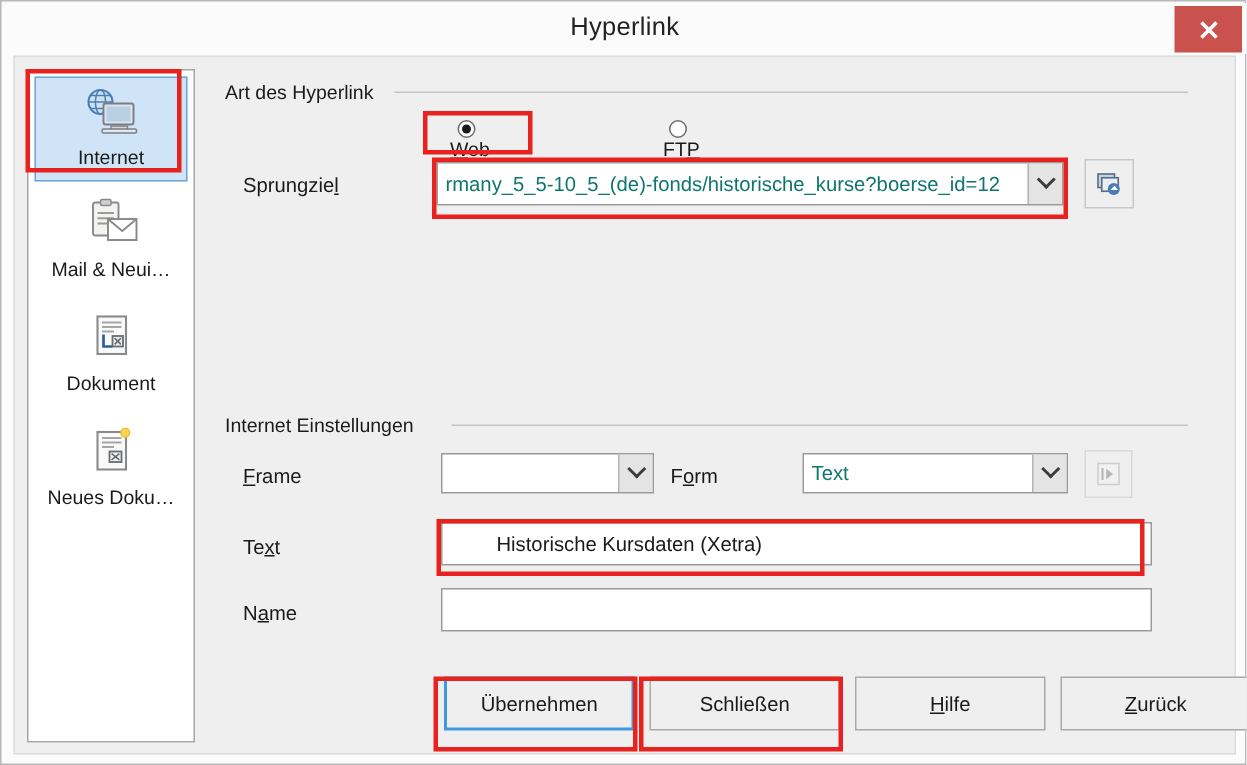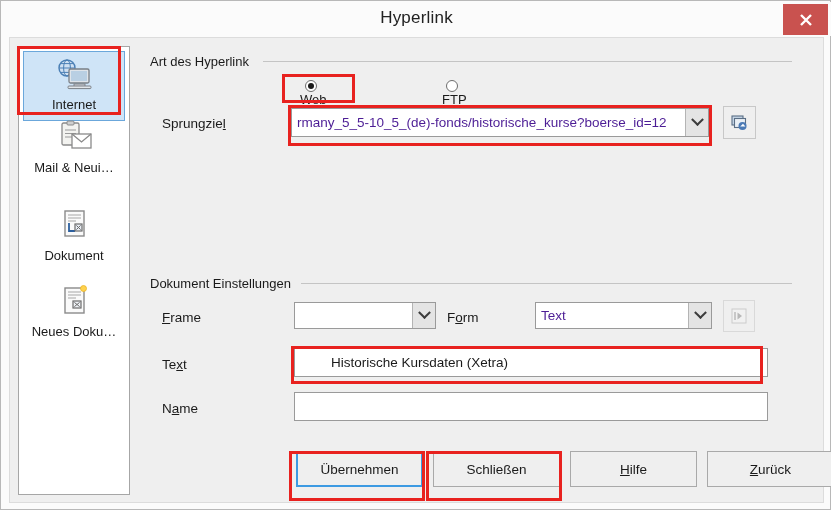--- a/index.html
+++ b/index.html
@@ -103,21 +103,21 @@
   
   .textinput{
     position:absolute;background:#ffffff;border:1px solid #9a9a9a;
     box-sizing:border-box;font-family:"Liberation Sans",sans-serif;font-size:13.5px;
     color:#1a1a1a;padding:0 5px;display:flex;align-items:center;
     overflow:hidden;white-space:nowrap;
   }
   .combo{
     position:absolute;background:#ffffff;border:1px solid #9a9a9a;
     box-sizing:border-box;display:flex;align-items:center;
-    font-size:13.5px;color:#4c1d95;cursor:pointer;overflow:hidden;justify-content:center;
+    font-size:13.5px;color:#0f766e;cursor:pointer;overflow:hidden;justify-content:center;
   }
   .combo .cval{padding-left:5px;flex:1;white-space:nowrap;overflow:hidden;}
   .combo .carrow{
     width:22px;height:100%;background:#e4e4e4;border-left:1px solid #b4b4b4;
     display:flex;align-items:center;justify-content:center;flex:none;
   }
   .chev{
     width:7px;height:7px;border-right:2px solid #3c3c3c;border-bottom:2px solid #3c3c3c;
     transform:rotate(45deg) translate(-2px,-2px);
   }
@@ -162,21 +162,21 @@
             <path d="M5 11 H21 M6.2 6.6 H19.8 M6.2 15.4 H19.8" stroke="#4a7fb5" stroke-width="1" fill="none"></path>
             <rect x="15" y="12" width="20" height="14" rx="1.5" fill="#dfe4ea" stroke="#7a7f86" stroke-width="1.3"></rect>
             <rect x="17" y="14" width="16" height="10" fill="#b9cfe3"></rect>
             <rect x="20" y="27" width="11" height="2.4" fill="#cfd4da" stroke="#7a7f86" stroke-width="0.9"></rect>
             <rect x="14" y="29" width="23" height="2.6" rx="1" fill="#e2e6ea" stroke="#7a7f86" stroke-width="1"></rect>
           </svg>
         </span>
         <span class="side-label">Internet</span>
       </div>
 
-      <div class="side-item" style="top:68px;">
+      <div class="side-item" style="top:80px;">
         <span class="side-icon">
           <svg width="40" height="36" viewBox="0 0 40 36">
             <rect x="8" y="3" width="17" height="22" rx="1.5" fill="#f3f3f0" stroke="#8a8a8a" stroke-width="1.3"></rect>
             <rect x="13" y="1" width="7" height="4" rx="1" fill="#cfcfcf" stroke="#8a8a8a" stroke-width="1"></rect>
             <path d="M11 10 H22 M11 13.5 H22 M11 17 H18" stroke="#9a9a9a" stroke-width="1.2"></path>
             <rect x="18" y="14" width="19" height="14" fill="#ffffff" stroke="#8a8a8a" stroke-width="1.3"></rect>
             <path d="M18 14 L27.5 22 L37 14" fill="none" stroke="#8a8a8a" stroke-width="1.3"></path>
           </svg>
         </span>
         <span class="side-label">Mail &amp; Neui…</span>
@@ -233,21 +233,21 @@
 
     <div class="sqbtn" style="left:713px;top:68px;width:33px;height:33px;">
       <svg width="20" height="20" viewBox="0 0 20 20">
         <rect x="2" y="3" width="11" height="9" fill="#c7d6e6" stroke="#5a6e85" stroke-width="1.1"></rect>
         <rect x="4.5" y="5.5" width="11" height="9" fill="#e9eff5" stroke="#5a6e85" stroke-width="1.1"></rect>
         <circle cx="12.5" cy="13" r="4" fill="#4b7ab5" stroke="#2f5party" stroke-width="0"></circle>
         <path d="M10.2 13.6 L13 10.8 L15.4 13.6" fill="#ffffff"></path>
       </svg>
     </div>
 
-    <div class="grouplabel" style="left:140px;top:238px;">Dokument Einstellungen</div>
+    <div class="grouplabel" style="left:140px;top:238px;">Internet Einstellungen</div>
     <div class="groupline" style="left:291px;top:245px;width:491px;"></div>
 
     <div class="fieldlabel" style="left:152px;top:272px;"><span class="u">F</span>rame</div>
     <div class="combo" style="left:284px;top:264px;width:142px;height:27px;">
       <span class="cval"></span>
       <span class="carrow">
           <span class="chev"></span>
         </span>
     </div>
 

